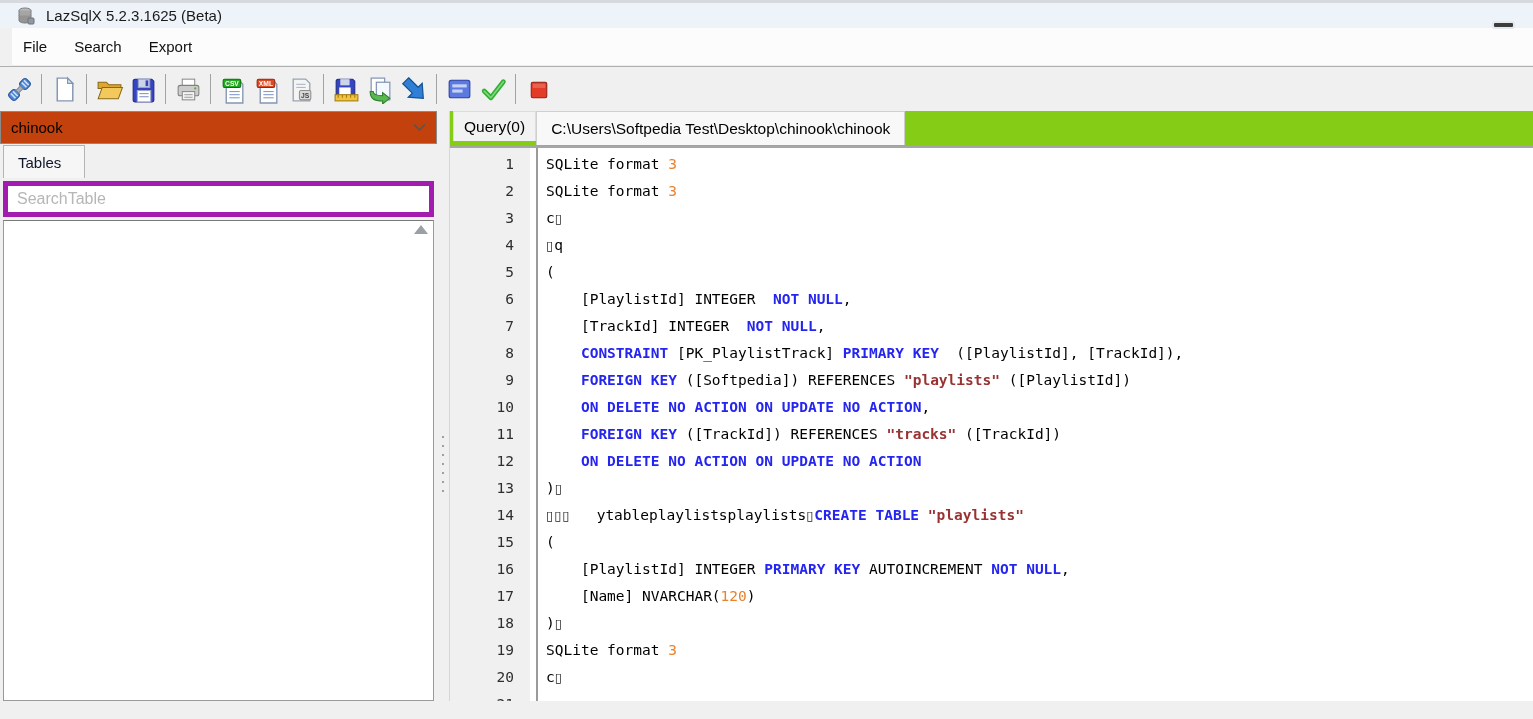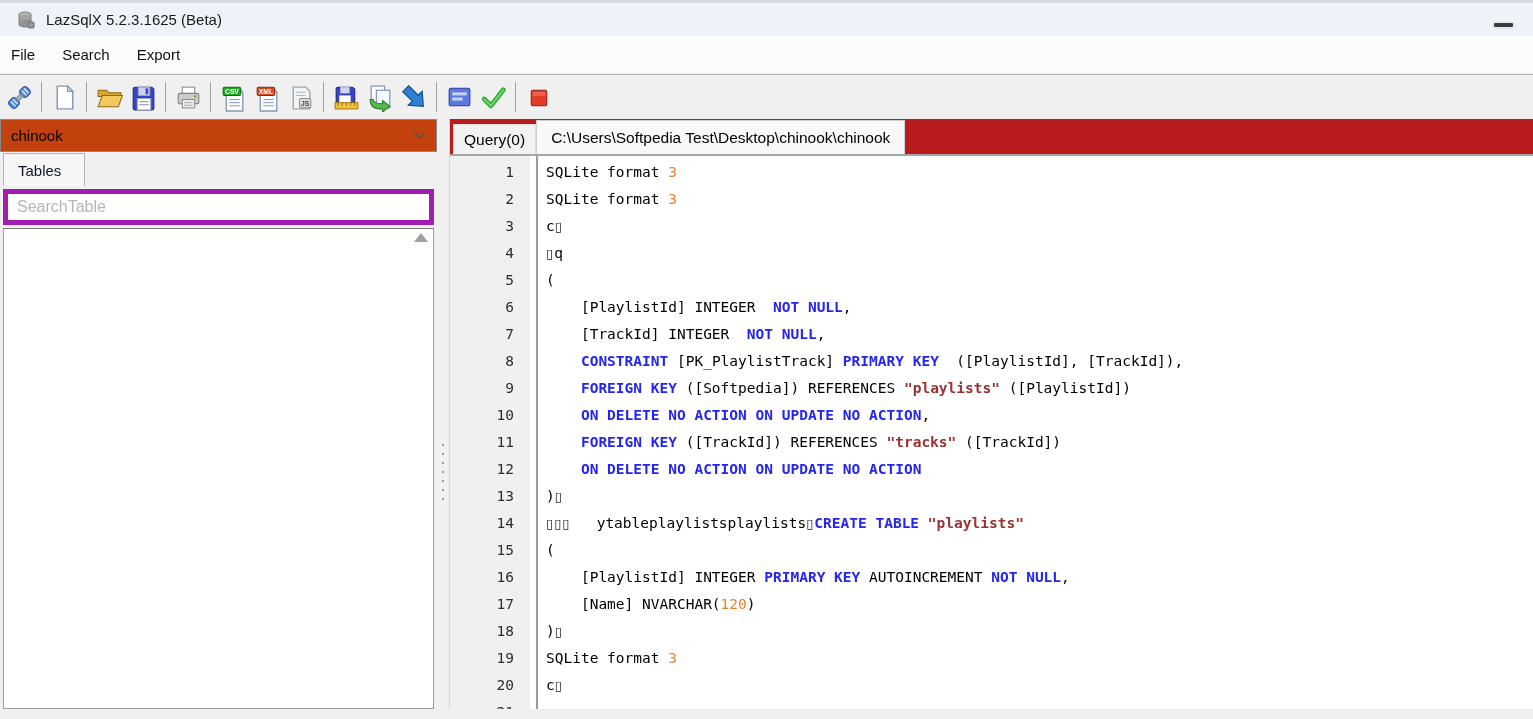--- a/index.html
+++ b/index.html
@@ -1,29 +1,29 @@
 <!DOCTYPE html>
 <html><head>
 <meta charset="utf-8">
 <style>
   * { margin:0; padding:0; box-sizing:border-box; }
   html,body { width:1533px; height:719px; overflow:hidden;
     font-family:"Liberation Sans", sans-serif; background:#f0f0f0; }
 
   
-  .titlebar { height:36px; background:#edf3f9; border-top:3px solid #d6dade;
+  .titlebar { height:28px; background:#edf3f9; border-top:3px solid #d6dade;
     display:flex; align-items:center; padding:0 10px; position:relative; }
   .app-icon { width:20px; height:20px; margin:0 10px 0 6px; }
   .title-text { font-size:15px; color:#1a1a1a; }
   .minimize-btn { position:absolute; right:20px; top:20px; width:19px; height:4px;
     background:#3c3c3c; border-radius:1px; box-shadow:0 0 0 2px #e4e9ee; }
 
   
   .menubar { height:38px; background:#fcfcfc; display:flex; align-items:center;
-    padding-left:11px; border-bottom:1px solid #ececec; }
+    padding-left:11px; border-bottom:1px solid #ececec;margin-left:12px; }
   .menu-item { font-size:15px; color:#111; margin-right:27px; cursor:default; }
 
   
   .toolbar { height:45px; background:#f0f0f0; border-top:1px solid #b0b0b0;
     display:flex; align-items:center; padding-left:2px; }
   .tb-btn { width:34px; height:34px; display:flex; align-items:center; justify-content:center; }
   .tb-btn svg { width:29px; height:29px; }
   .tb-sep { width:1px; height:30px; background:#a2a2a2; margin:0 5px; }
 
   
@@ -49,21 +49,21 @@
 
   
   .splitter { width:13px; background:#f0f0f0; border-right:1px solid #d6d6d6;
     position:relative; cursor:col-resize; }
   .splitter .dots { position:absolute; left:5px; top:325px; display:flex;
     flex-direction:column; gap:7px; }
   .splitter .dots i { width:2px; height:2px; background:#a0a0a0; display:block; }
 
   
   .right-panel { flex:1; display:flex; flex-direction:column; min-width:0; }
-  .tabstrip { height:37px; background:#b91c1c; display:flex; align-items:flex-end;
+  .tabstrip { height:37px; background:#84cc16; display:flex; align-items:flex-start;
     border-bottom:2px solid #a6a6a6; padding-left:3px; }
   .rtab { font-size:15.5px; color:#000; display:flex; align-items:center; }
   .rtab.inactive { height:30px; background:#f2f2f2; border:1px solid #dcdcdc; border-bottom:none;
     padding:0 10px; }
   .rtab.active { height:34px; background:#f8f8f8; border:1px solid #cfcfcf; border-bottom:none;
     padding:0 14px; }
 
   
   .editor { flex:1; background:linear-gradient(to right, #f0f0f0 0, #f0f0f0 80px, #ffffff 80px);
     position:relative; overflow:hidden; padding-top:3px;

